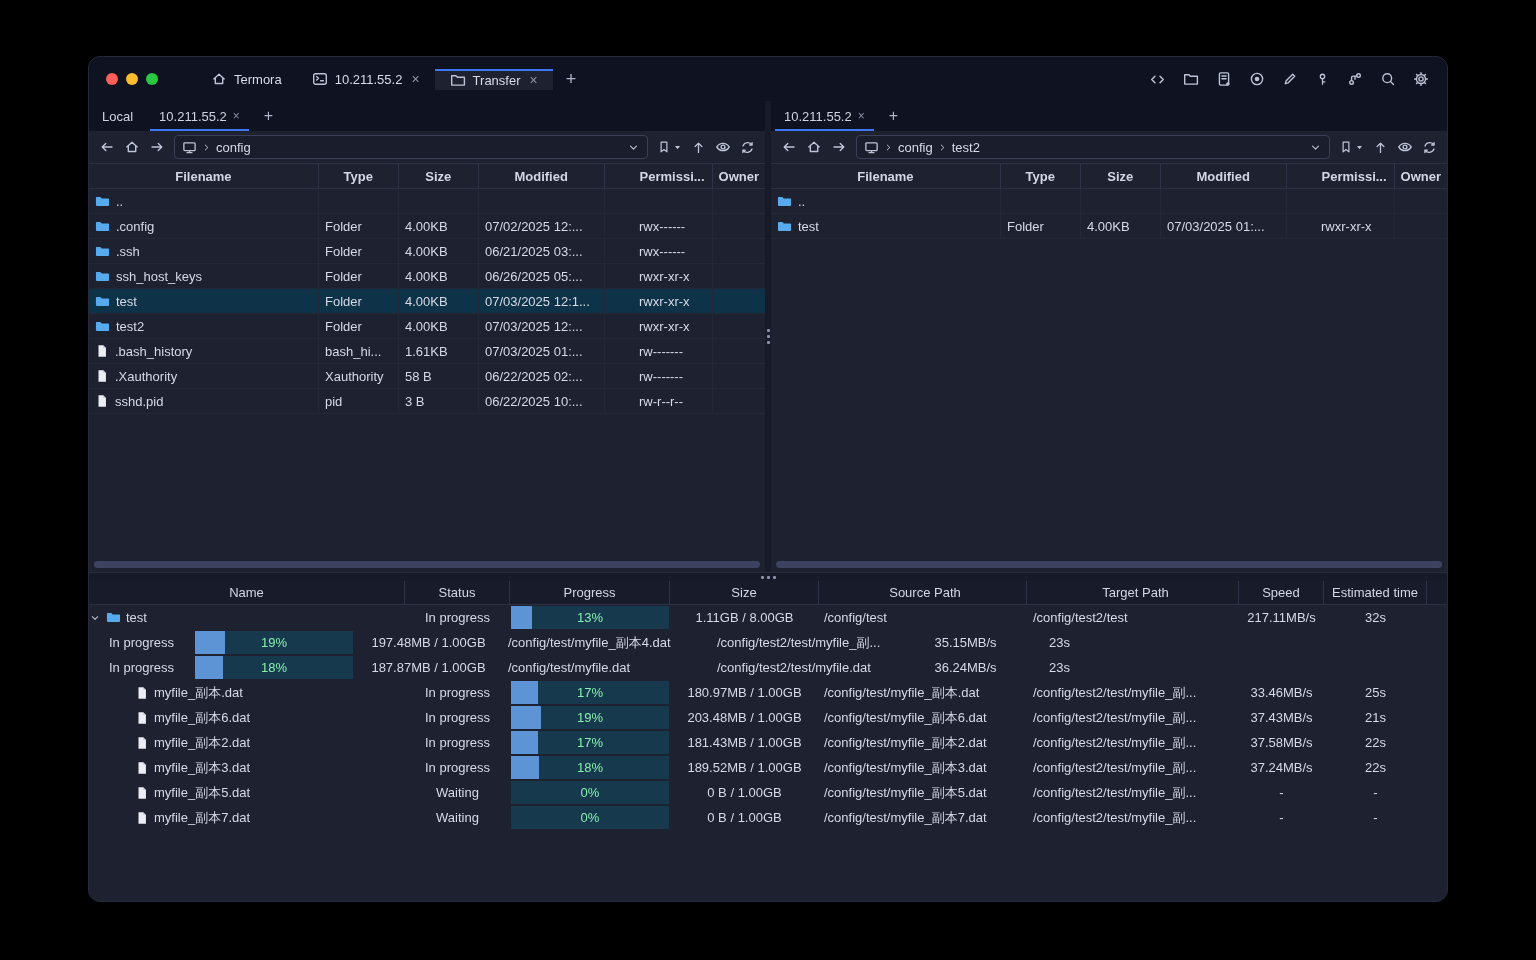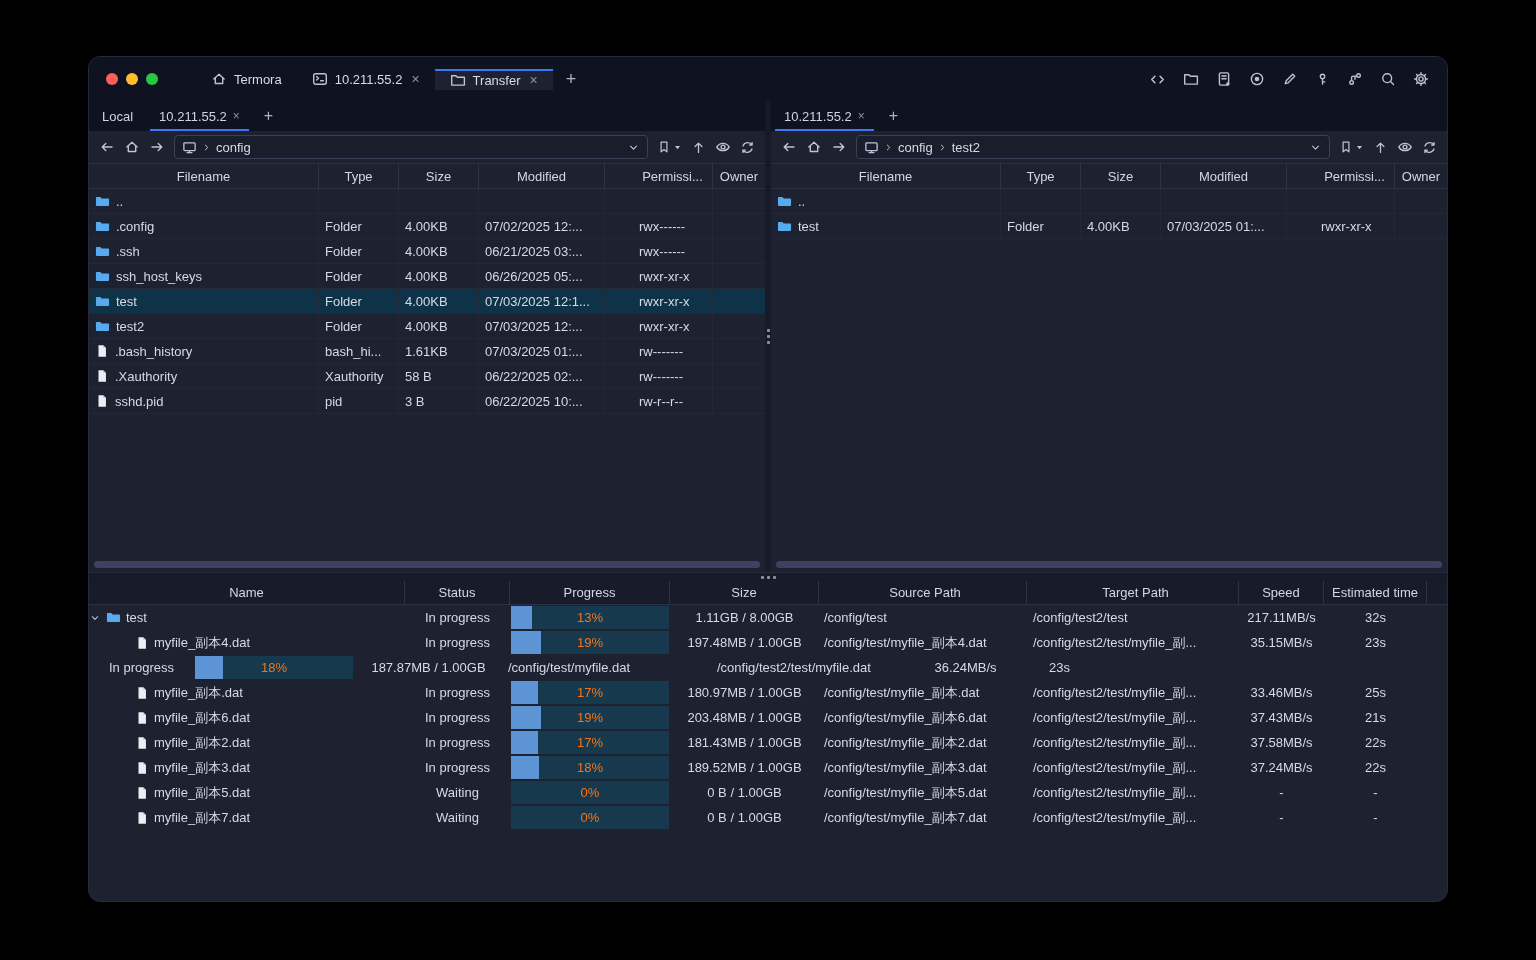--- a/index.html
+++ b/index.html
@@ -44,21 +44,21 @@
            display:flex; align-items:center; padding:0 7px; gap:4px; min-width:0; }
   .crumbs { display:flex; align-items:center; gap:4px; flex:1 1 auto; min-width:0; }
   .bmwrap { display:flex; align-items:center; gap:2px; }
 
   
   .ftable { flex:0 0 auto; }
   .frow { display:flex; height:25px; align-items:stretch; border-bottom:1px solid #232838; }
   .frow.head { height:26px; border-top:1px solid #2c3044; border-bottom:1px solid #2c3044; color:#d3d7e3; }
   .frow > div { display:flex; align-items:center; border-right:1px solid #232838; padding:0 6px;
                 white-space:nowrap; overflow:hidden; }
-  .frow.head > div { justify-content:center; border-right:1px solid #2e3347; }
+  .frow.head > div { justify-content:center; border-right:1px solid #2e3347;font-weight:bold; }
   .frow.sel { background:#0e3349; }
   .c-name { width:230px; gap:6px; }
   .c-type { width:80px; } .c-size { width:80px; } .c-mod { width:126px; } .c-perm { width:80px;margin-left:28px; }
   .c-owner { flex:1 1 auto; border-right:none !important; }
   .pane .fill { flex:1 1 auto; }
   .hscroll { height:7px; margin:3px 5px 4px 5px; background:#3d4260; border-radius:4px; flex:0 0 auto; }
 
   
   .transfer { flex:1 1 auto; display:flex; flex-direction:column; min-height:0; }
   .trow { display:flex; height:25px; align-items:stretch; }
@@ -70,21 +70,21 @@
   .t-status { width:105px; justify-content:center; }
   .t-prog { width:160px; position:relative; }
   .t-size { width:149px; justify-content:center; }
   .t-src { width:208px; padding-left:5px; }
   .t-tgt { width:212px; padding-left:6px; }
   .t-speed { width:85px; justify-content:center; }
   .t-eta { width:103px; justify-content:center; }
   .t-rest { flex:1 1 auto; border-right:none !important; }
   .ptrack { position:absolute; left:1px; right:1px; top:1px; bottom:1px; background:#16394d; }
   .pfill { position:absolute; left:0; top:0; bottom:0; background:#5d94d6; }
-  .plabel { position:relative; width:100%; text-align:center; color:#f97316; }
+  .plabel { position:relative; width:100%; text-align:center; color:#86efac; }
   .indent1 { padding-left:46px; }
 </style>
 </head>
 <body>
 
 <div class="window">
 
   <div class="titlebar">
     <div class="lights">
       <span class="light" style="background:#ff5f57"></span>
@@ -622,29 +622,20 @@
           <div class="plabel">13%</div>
         </div>
         <div class="t-size">1.11GB / 8.00GB</div>
         <div class="t-src">/config/test</div>
         <div class="t-tgt">/config/test2/test</div>
         <div class="t-speed">217.11MB/s</div>
         <div class="t-eta">32s</div>
         <div class="t-rest"></div>
       </div>
       <div class="trow">
-        <div class="t-name indent1">
-          <span class="icn">
-            <svg width="14" height="14" viewBox="0 0 16 16">
-              <path d="M4 1.5h5.4l3.1 3.1v9.9H4z" fill="#eceef4" stroke="none"></path>
-              <path d="M9.4 1.5v3.1h3.1z" fill="#c3c9d9" stroke="none"></path>
-            </svg>
-          </span>
-          <span>myfile_副本4.dat</span>
-        </div>
         <div class="t-status">In progress</div>
         <div class="t-prog">
           <div class="ptrack">
             <div class="pfill" style="width: 19%;"></div>
           </div>
           <div class="plabel">19%</div>
         </div>
         <div class="t-size">197.48MB / 1.00GB</div>
         <div class="t-src">/config/test/myfile_副本4.dat</div>
         <div class="t-tgt">/config/test2/test/myfile_副...</div>

